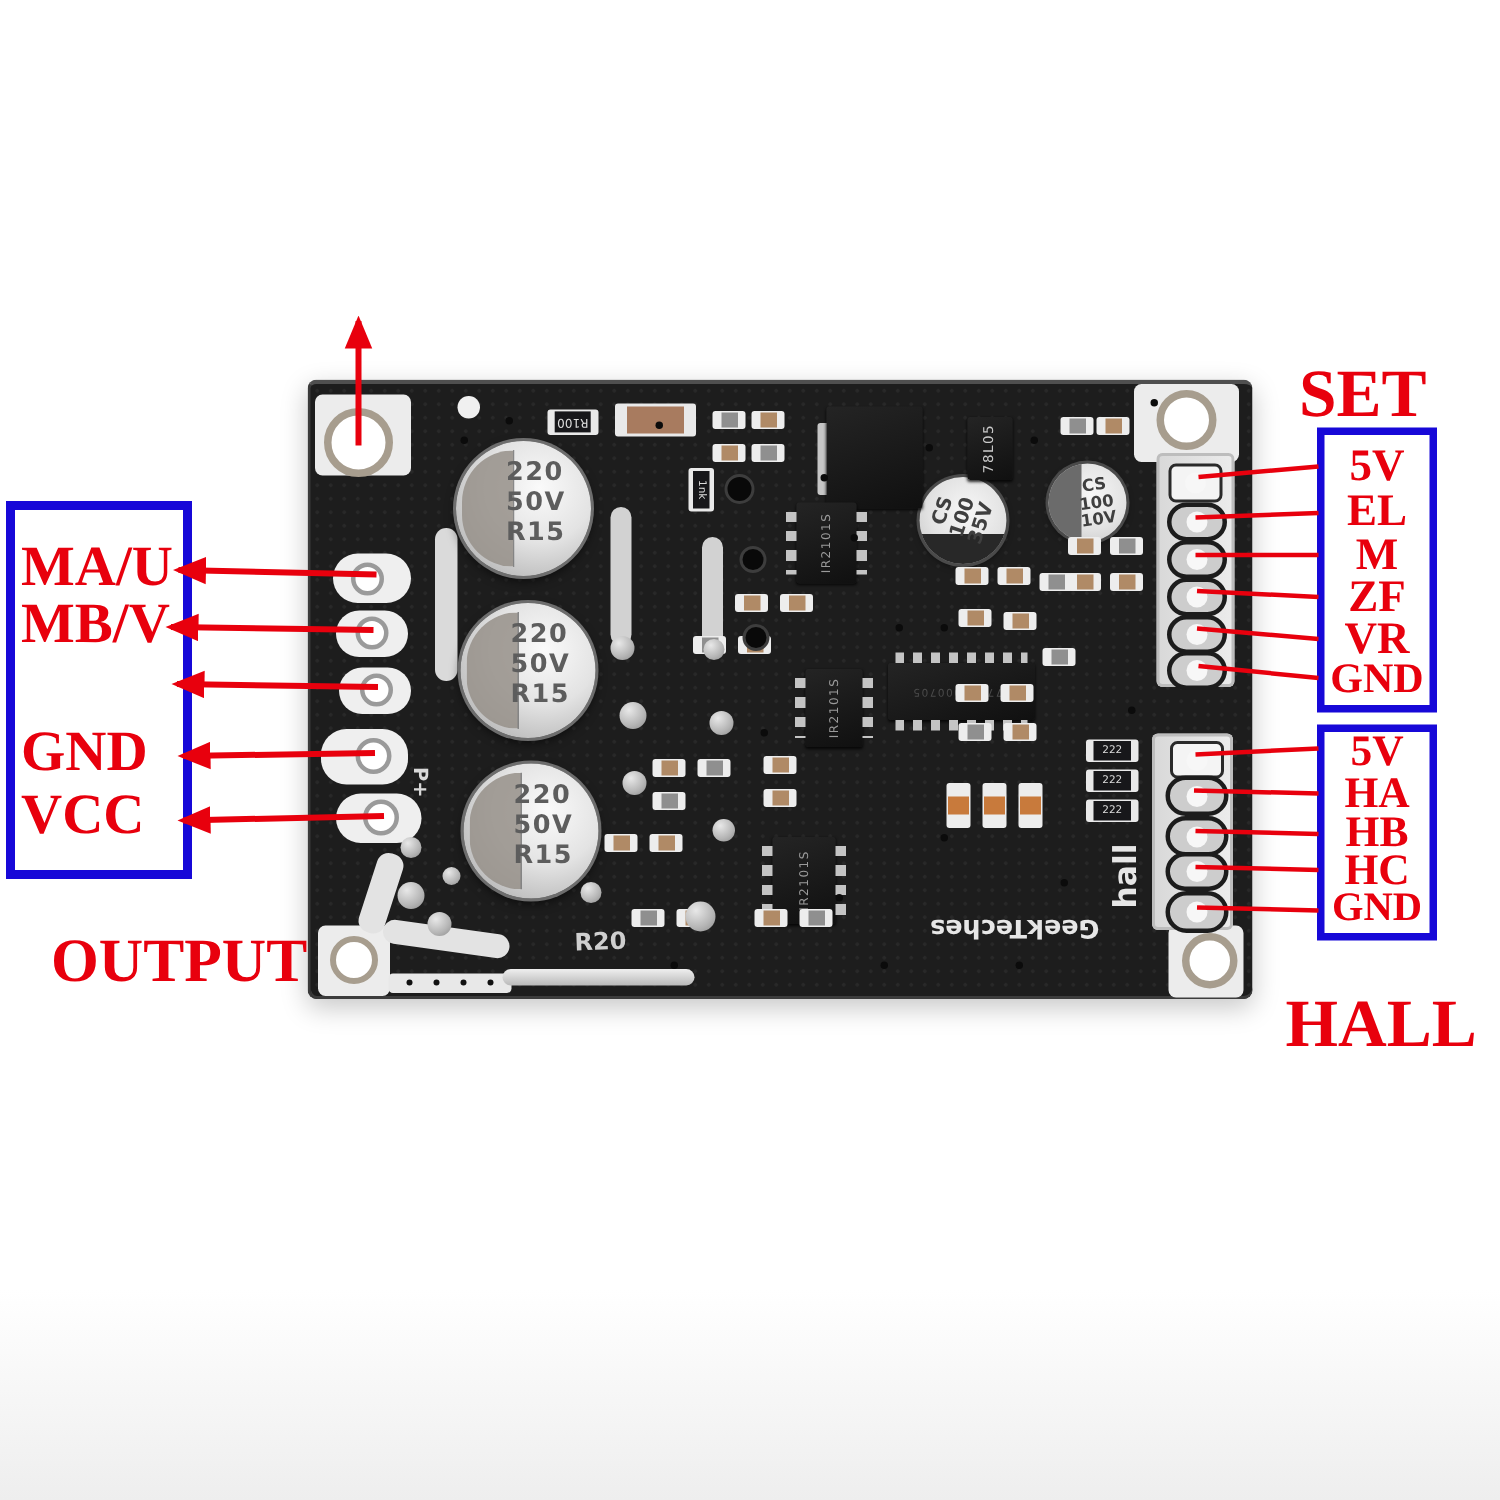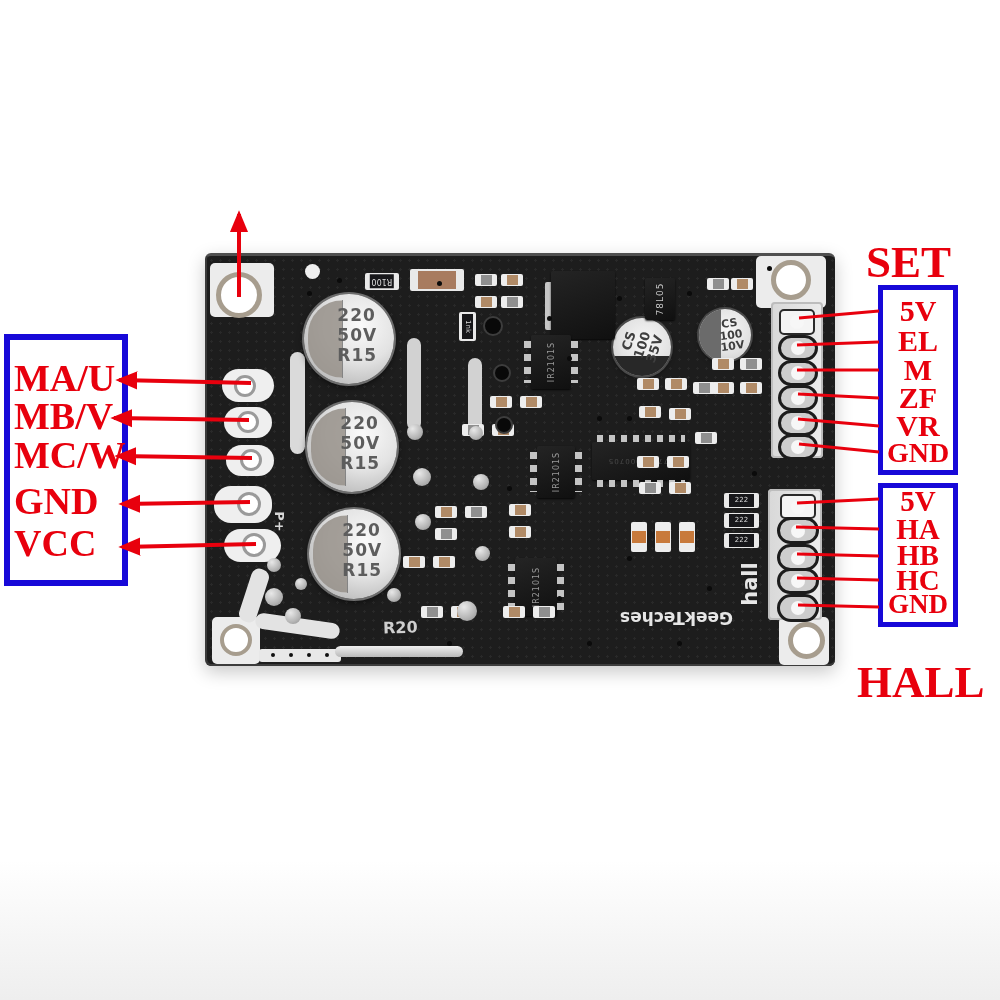--- a/index.html
+++ b/index.html
@@ -409,23 +409,23 @@
     <path class="red-line" stroke-width="3" d="M796,527 L879,529"></path>
     <path class="red-line" stroke-width="3" d="M797,554 L879,556"></path>
     <path class="red-line" stroke-width="3" d="M797,578 L879,580"></path>
     <path class="red-line" stroke-width="3" d="M798,605 L879,607"></path>
   </svg>
 
 
   <div class="blue-box" style="left:4px;top:334px;width:112px;height:240px;"></div>
   <div class="red-label" style="left:14px;top:359px;font-size:38px;z-index:8;">MA/U</div>
   <div class="red-label" style="left:14px;top:397px;font-size:38px;z-index:8;">MB/V</div>
-  <div class="red-label" style="left:14px;top:436px;font-size:38px;z-index:8;">MC/W</div>
   <div class="red-label" style="left:14px;top:482px;font-size:38px;z-index:8;">GND</div>
   <div class="red-label" style="left:14px;top:524px;font-size:38px;z-index:8;">VCC</div>
+  <div class="red-label" style="left:34px;top:620px;font-size:41px;z-index:8;">OUTPUT</div>
 
   <div class="red-label" style="left:866px;top:240px;font-size:45px;z-index:8;">SET</div>
   <div class="blue-box thin" style="left:878px;top:285px;width:70px;height:180px;"></div>
   <div class="red-label" style="left:883px;top:296px;width:70px;font-size:30px;text-align:center;z-index:8;">5V</div>
   <div class="red-label" style="left:883px;top:326px;width:70px;font-size:30px;text-align:center;z-index:8;">EL</div>
   <div class="red-label" style="left:883px;top:355px;width:70px;font-size:30px;text-align:center;z-index:8;">M</div>
   <div class="red-label" style="left:883px;top:383px;width:70px;font-size:30px;text-align:center;z-index:8;">ZF</div>
   <div class="red-label" style="left:883px;top:411px;width:70px;font-size:30px;text-align:center;z-index:8;">VR</div>
   <div class="red-label" style="left:883px;top:439px;width:70px;font-size:28px;text-align:center;z-index:8;">GND</div>
 

